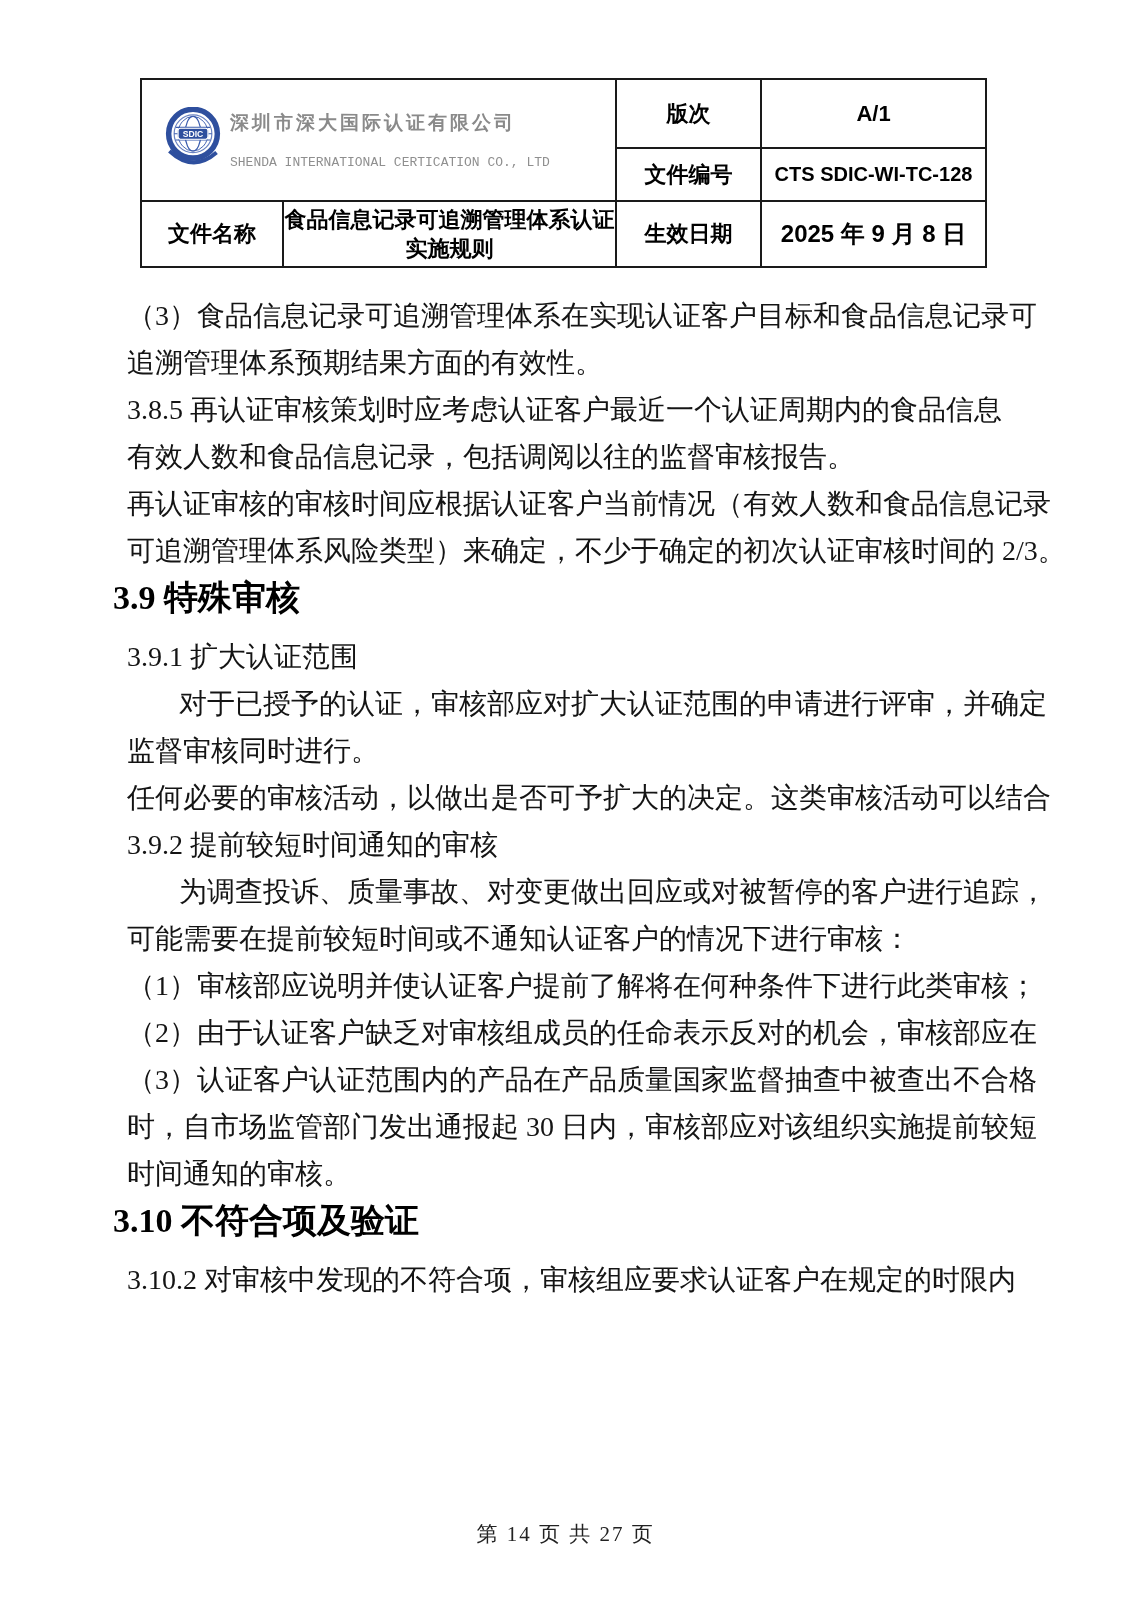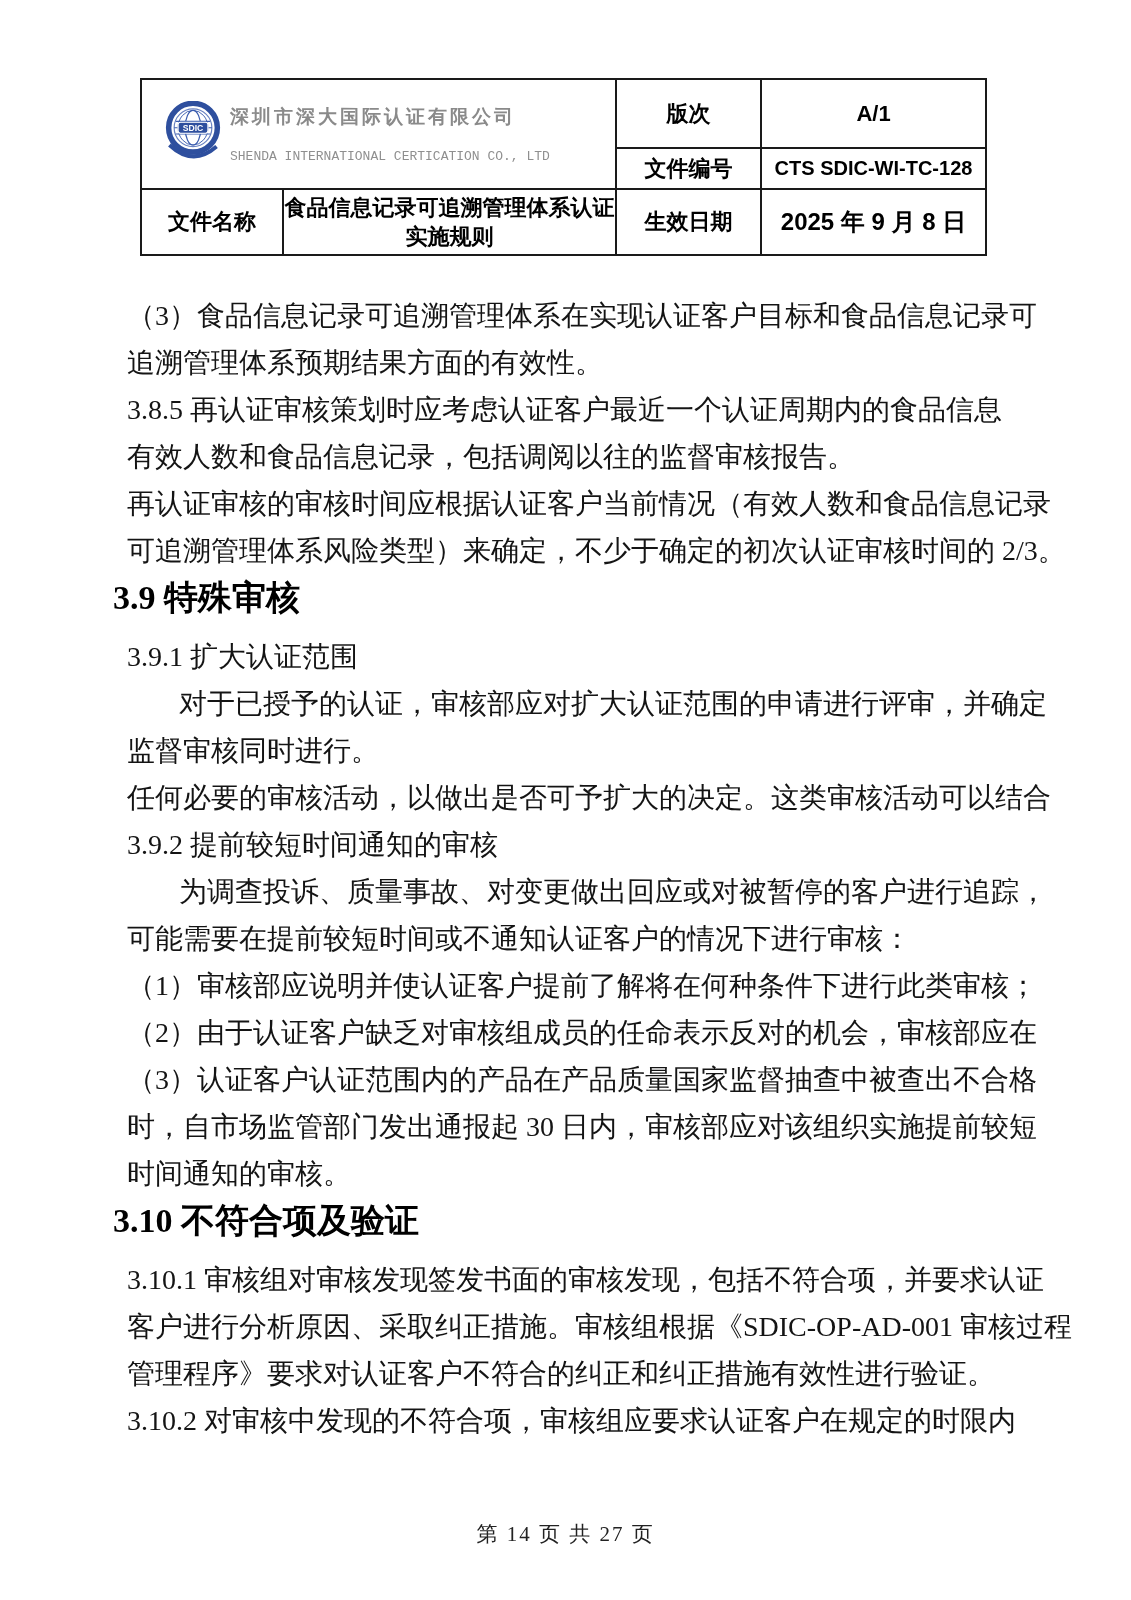--- a/index.html
+++ b/index.html
@@ -22,21 +22,21 @@
     border:2px solid #1a1a1a;
     padding:0;
     vertical-align:middle;
     background:#ffffff;
   }
   .col-name  { width:142px; }
   .col-title { width:333px; }
   .col-label { width:145px; }
   .col-value { width:225px; }
   tr.hrow1 td { height:69px; }
-  tr.hrow2 td { height:41px; }
+  tr.hrow2 td { height:53px; }
   tr.hrow3 td { height:66px; }
 
   .logo-cell-inner {
     display:flex; align-items:center;
     padding-left:22px; gap:8px;
   }
   .emblem { width:58px; height:66px; flex:0 0 auto; }
   .company-lines { display:flex; flex-direction:column; }
   .company-cn {
     font-family:"Liberation Serif","DejaVu Serif",serif;
@@ -176,24 +176,19 @@
       </div>
       <div class="block para">
         <div class="line">（3）认证客户认证范围内的产品在产品质量国家监督抽查中被查出不合格</div>
         <div class="line">时，自市场监管部门发出通报起 30 日内，审核部应对该组织实施提前较短</div>
         <div class="line">时间通知的审核。</div>
       </div>
       <div class="block heading">
         <div class="heading-line">3.10 不符合项及验证</div>
       </div>
       <div class="block para">
-        <div class="line">3.10.1 审核组对审核发现签发书面的审核发现，包括不符合项，并要求认证</div>
-        <div class="line">客户进行分析原因、采取纠正措施。审核组根据《SDIC-OP-AD-001 审核过程</div>
-        <div class="line">管理程序》要求对认证客户不符合的纠正和纠正措施有效性进行验证。</div>
-      </div>
-      <div class="block para">
         <div class="line">3.10.2 对审核中发现的不符合项，审核组应要求认证客户在规定的时限内</div>
       </div>
     </div>
 
   <div class="page-footer">第 14 页 共 27 页</div>
 
 </div>
 
 </body></html>

